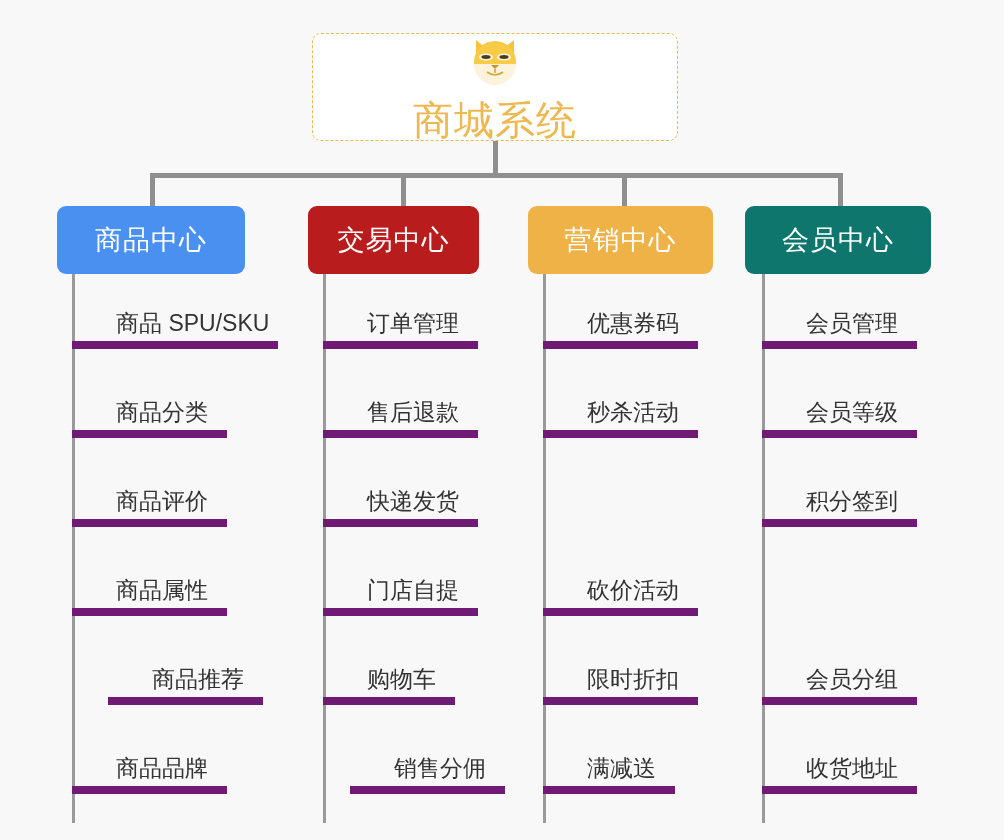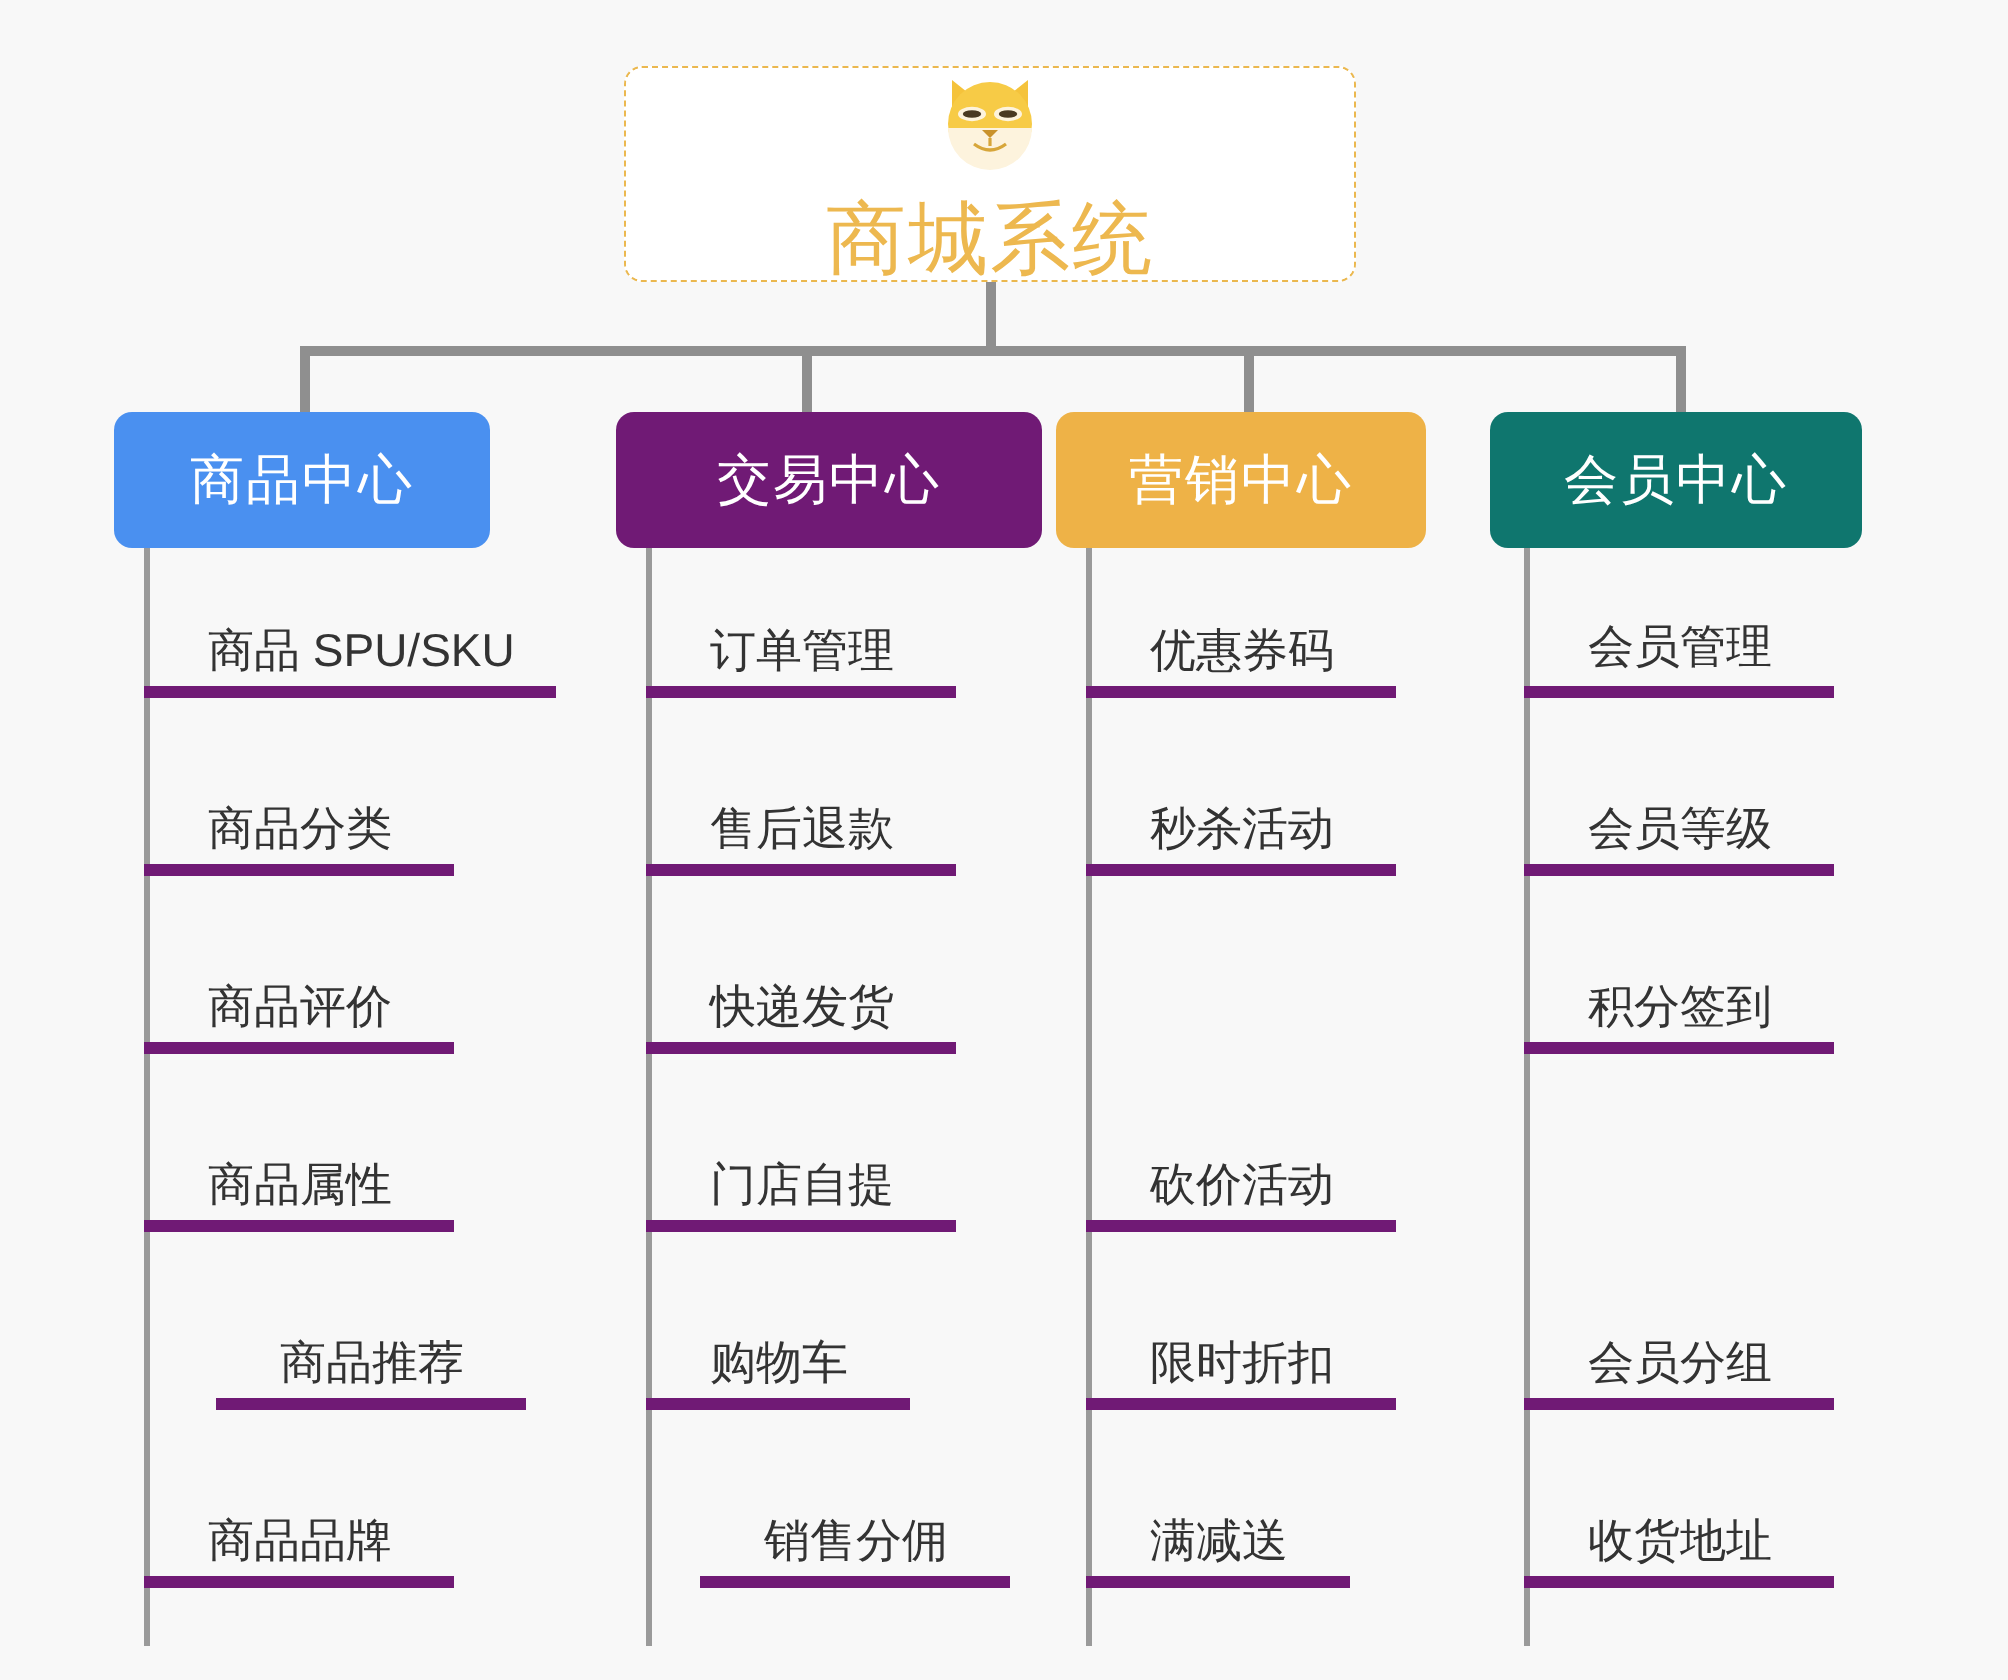--- a/index.html
+++ b/index.html
@@ -80,24 +80,25 @@
   
   .trunk {
     position: absolute;
     width: 3px;
     background: #9a9a9a;
   }
   .leaf {
     position: absolute;
     height: 52px;
     box-sizing: border-box;
-    border-bottom: 6px solid #701a75;
+    border-bottom: 8px solid #701a75;
     display: flex;
     align-items: flex-end;
     justify-content: flex-start;
+    padding-left: 12px;
   }
   .leaf-label {
     font-size: 23px;
     line-height: 30px;
     color: #333333;
     white-space: nowrap;
     padding-left: 32px;
     padding-bottom: 3px;
   }
 </style>
@@ -149,21 +150,21 @@
   <div class="leaf" style="left:72px; top:564px; width:155px;">
     <span class="leaf-label">商品属性</span>
   </div>
   <div class="leaf" style="left:72px; top:653px; width:155px;margin-left:36px;">
     <span class="leaf-label">商品推荐</span>
   </div>
   <div class="leaf" style="left:72px; top:742px; width:155px;">
     <span class="leaf-label">商品品牌</span>
   </div>
 
-  <div class="category" style="left:308px; top:206px; width:213px; background:#701a75;">
+  <div class="category" style="left:308px; top:206px; width:171px; background:#b91c1c;">
     <span>交易中心</span>
   </div>
   <div class="trunk" style="left:323px; top:274px; height:549px;"></div>
   <div class="leaf" style="left:323px; top:297px; width:155px;">
     <span class="leaf-label">订单管理</span>
   </div>
   <div class="leaf" style="left:323px; top:386px; width:155px;">
     <span class="leaf-label">售后退款</span>
   </div>
   <div class="leaf" style="left:323px; top:475px; width:155px;">
@@ -196,21 +197,21 @@
     <span class="leaf-label">限时折扣</span>
   </div>
   <div class="leaf" style="left:543px; top:742px; width:132px;">
     <span class="leaf-label">满减送</span>
   </div>
 
   <div class="category" style="left:745px; top:206px; width:186px; background:#0f766e;">
     <span>会员中心</span>
   </div>
   <div class="trunk" style="left:762px; top:274px; height:549px;"></div>
-  <div class="leaf" style="left:762px; top:297px; width:155px;font-family:Liberation Mono, monospace;">
+  <div class="leaf" style="left:762px; top:297px; width:155px;">
     <span class="leaf-label">会员管理</span>
   </div>
   <div class="leaf" style="left:762px; top:386px; width:155px;">
     <span class="leaf-label">会员等级</span>
   </div>
   <div class="leaf" style="left:762px; top:475px; width:155px;">
     <span class="leaf-label">积分签到</span>
   </div>
   <div class="leaf" style="left:762px; top:653px; width:155px;">
     <span class="leaf-label">会员分组</span>

